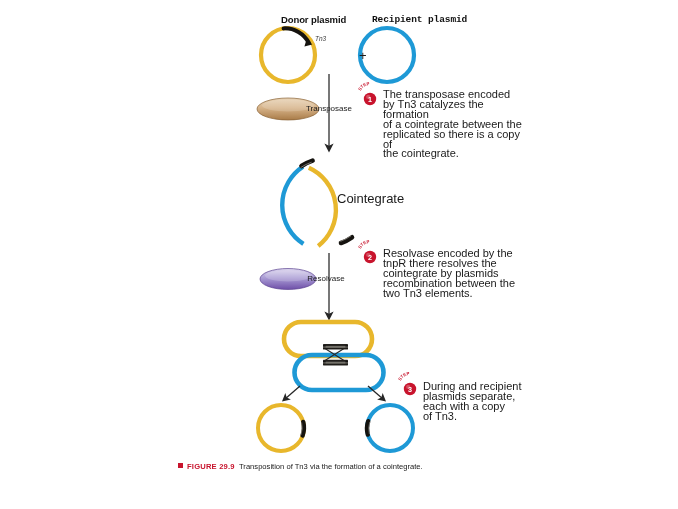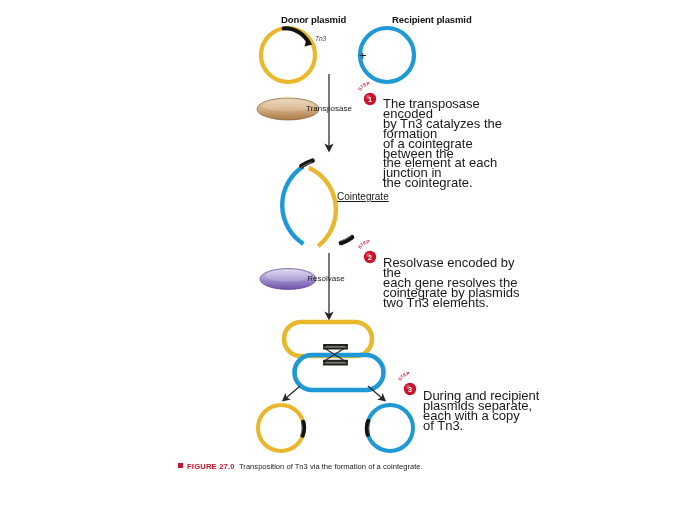--- a/index.html
+++ b/index.html
@@ -38,41 +38,39 @@
     font-weight: bold;
     color: #111111;
     letter-spacing: -0.1px;
   }
   .tn3-tag {
     font-size: 6.5px;
     color: #3a3a3a;
     font-style: italic;
   }
   .cointegrate-label {
-    font-size: 10px;
-    color: #1a1a1a;
-    text-decoration: underline;
+    font-size: 13px;
+    color: #1a1a1a;
   }
   .plus-sign {
     font-size: 13px;
     color: #1a1a1a;
   }
   .enzyme-label {
     font-size: 8px;
     color: #1a1a1a;
     text-align: center;
     width: 100%;
   }
   .step-text {
     position: absolute;
-    font-size: 13px;
+    font-size: 11px;
     line-height: 9.9px;
     color: #1a1a1a;
     font-family: "Liberation Sans", sans-serif;
-    margin-top: 9px;
   }
   .step-badge-word {
     font-size: 4.4px;
     font-weight: bold;
     fill: #C8142D;
   }
   .caption {
     position: absolute;
     font-size: 7.6px;
     color: #1a1a1a;
@@ -229,51 +227,52 @@
         <textPath href="#arcStep3" startOffset="14%">STEP</textPath>
       </text>
       <circle cx="410" cy="389" r="6.2" fill="#C8142D"></circle>
       <circle cx="408.2" cy="386.9" r="2.1" fill="#ffffff" opacity="0.25"></circle>
       <text x="410" y="391.6" text-anchor="middle" font-family="Liberation Sans, sans-serif" font-size="7.2" font-weight="bold" fill="#ffffff">3</text>
     </g>
   </svg>
 
   <div class="label-txt plasmid-title" style="left:249px; top:14px;">Donor plasmid</div>
 
-  <div class="label-txt plasmid-title" style="left:360px; top:14px;">Recipient plasmid</div>
+  <div class="label-txt plasmid-title" style="left:340px; top:14px;font-family:Liberation Mono, monospace;">Recipient plasmid</div>
 
   <div class="label-txt tn3-tag" style="left:283px; top:35px;">Tn3</div>
 
   <div class="label-txt plus-sign" style="left:327px; top:48px;">+</div>
 
   <div class="label-txt enzyme-label" style="left:257px; top:104px; width:80px;">Transposase</div>
 
   <div class="label-txt enzyme-label" style="left:260px; top:274px; width:68px;">Resolvase</div>
 
   <div class="label-txt cointegrate-label" style="left:305px; top:191px;">Cointegrate</div>
 
   <div class="step-text" style="left:383px; top:90px; width:140px;">
     <div>The transposase encoded</div>
     <div>by Tn3 catalyzes the formation</div>
     <div>of a cointegrate between the</div>
-    <div>the element at each junction in</div>
+    <div>replicated so there is a copy of</div>
     <div>the cointegrate.</div>
   </div>
 
   <div class="step-text" style="left:383px; top:249px; width:140px;">
     <div>Resolvase encoded by the</div>
-    <div>each gene resolves the</div>
+    <div>tnpR there resolves the</div>
     <div>cointegrate by plasmids</div>
+    <div>recombination between the</div>
     <div>two Tn3 elements.</div>
   </div>
 
   <div class="step-text" style="left:423px; top:382px; width:120px;">
     <div>During and recipient</div>
     <div>plasmids separate,</div>
     <div>each with a copy</div>
     <div>of Tn3.</div>
   </div>
 
   <div class="caption" style="left:178px; top:462px;">
-    <span class="sq"></span><span class="fig-no">FIGURE 27.0</span><span>&nbsp;&nbsp;</span><span>Transposition of Tn3 via the formation of a cointegrate.</span>
+    <span class="sq"></span><span class="fig-no">FIGURE 29.9</span><span>&nbsp;&nbsp;</span><span>Transposition of Tn3 via the formation of a cointegrate.</span>
   </div>
 
 </div>
 
 </body></html>

